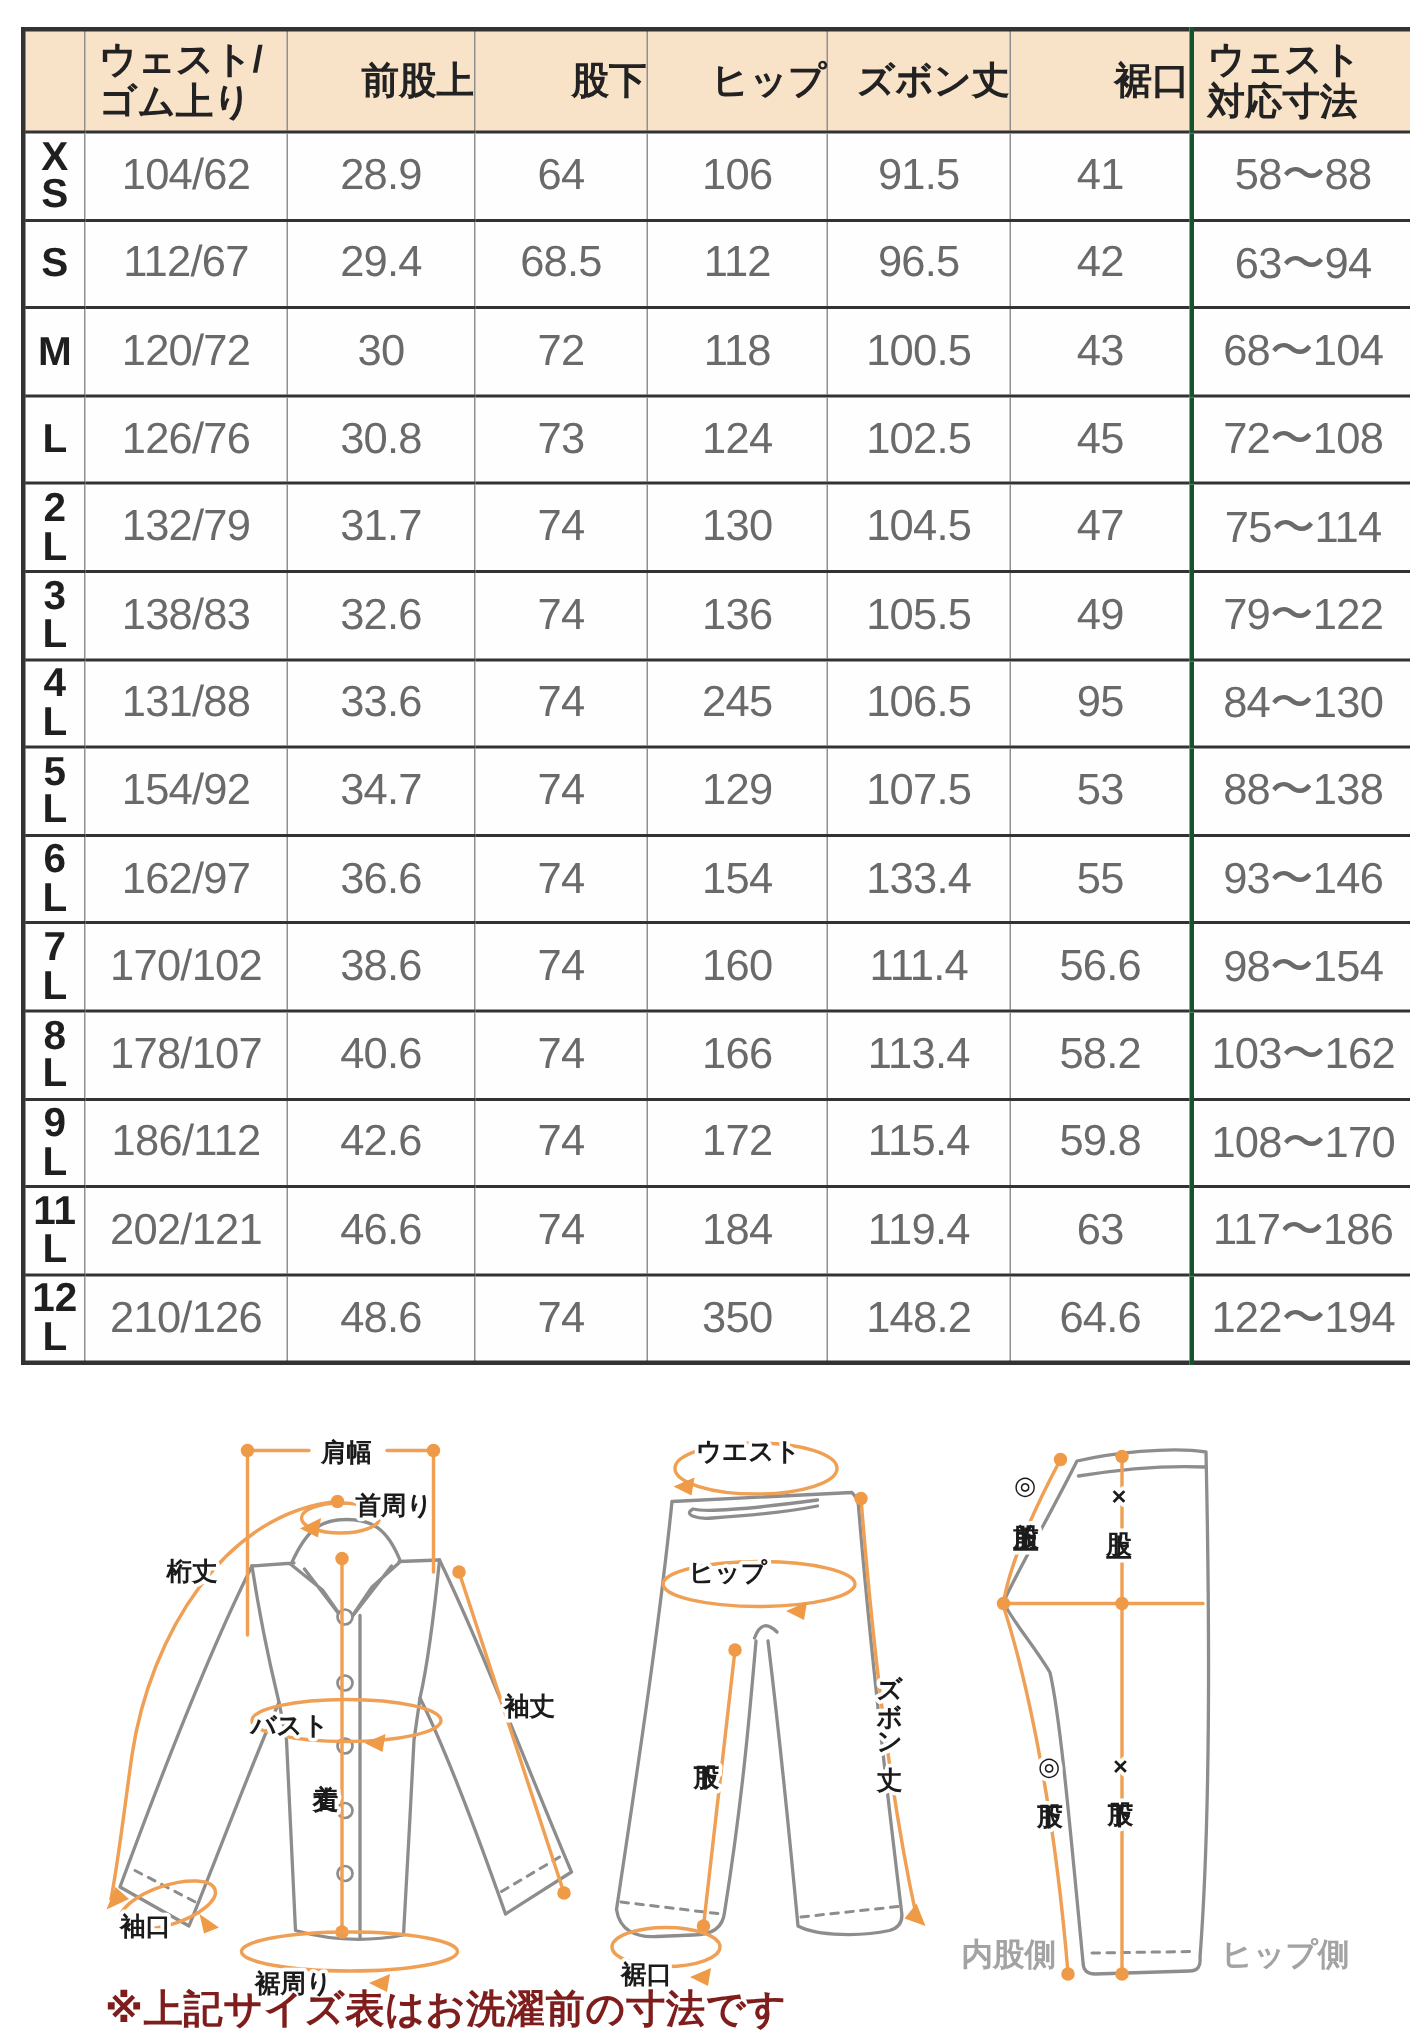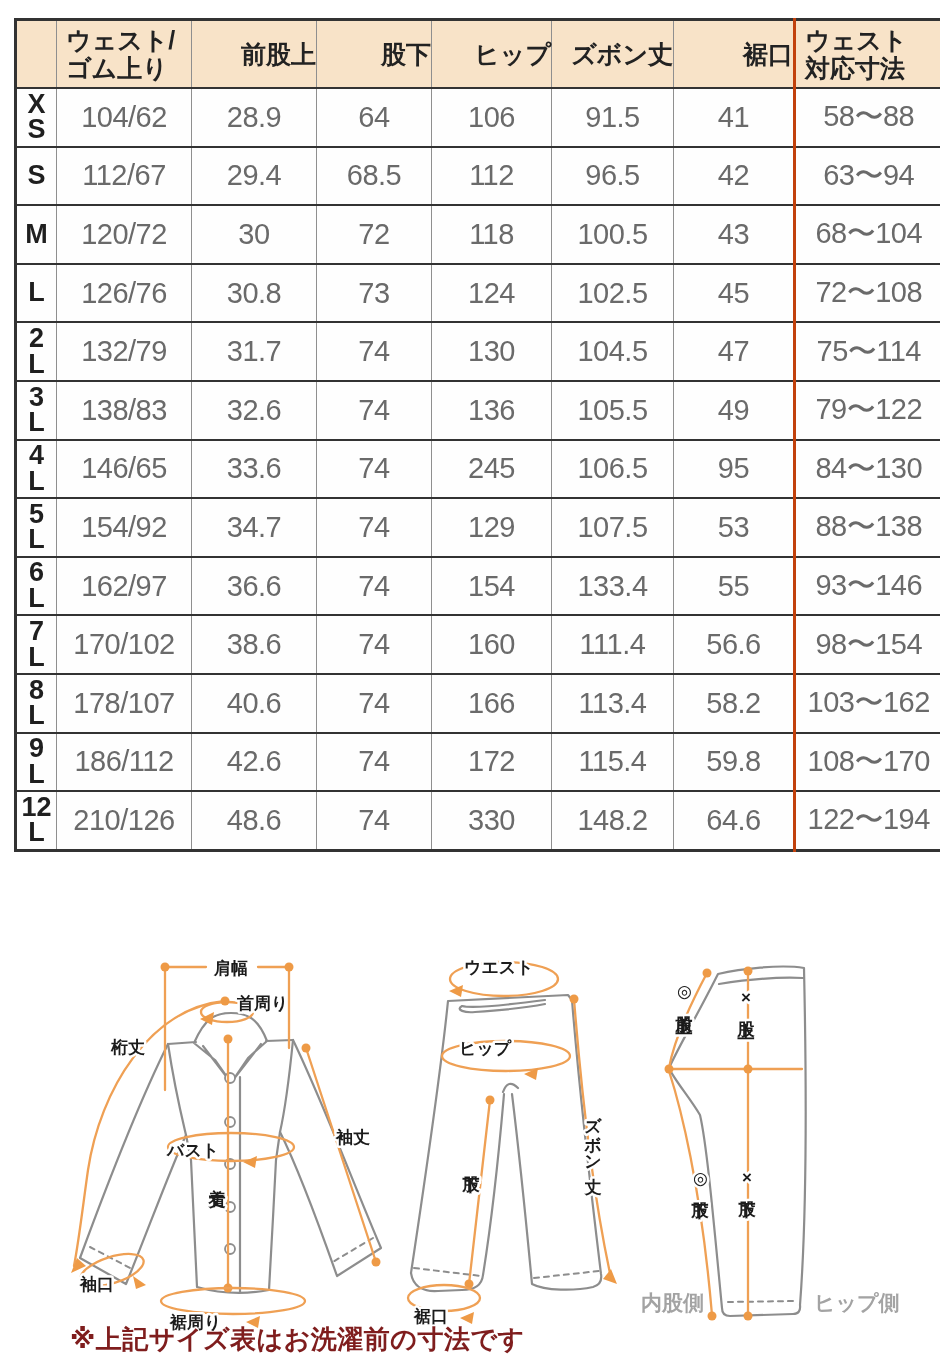--- a/index.html
+++ b/index.html
@@ -12,21 +12,21 @@
     position:absolute; left:14px; top:18px; width:926px;
     border-collapse:collapse; table-layout:fixed;
     border:3px solid #333333; border-right:none;
   }
   .size-table th, .size-table td {
     border-left:1.5px solid #8f8f8f; border-right:1.5px solid #8f8f8f;
     border-top:2.5px solid #333333; border-bottom:2.5px solid #333333;
     padding:0; vertical-align:middle;
   }
   .size-table th:last-child, .size-table td:last-child {
-    border-left:3px solid #c2410c; border-right:none;
+    border-left:3px solid #14532d; border-right:none;
   }
   .size-table thead th {
     background:#f8e3c8; height:66px; font-size:25px; font-weight:bold;
     color:#222222; text-align:right; line-height:1.12;
   }
   .size-table thead th.left2 { text-align:left; padding-left:9px;margin-left:22px; }
   .size-table tbody td {
     height:56.6px; font-size:29px; color:#6a6a6a; text-align:center;
     letter-spacing:-0.5px; background:#fefefe;
   }
@@ -143,21 +143,21 @@
           <td>138/83</td>
           <td>32.6</td>
           <td>74</td>
           <td>136</td>
           <td>105.5</td>
           <td>49</td>
           <td>79〜122</td>
         </tr>
         <tr>
           <th class="size-cell">4<br>L</th>
-          <td>146/65</td>
+          <td>131/88</td>
           <td>33.6</td>
           <td>74</td>
           <td>245</td>
           <td>106.5</td>
           <td>95</td>
           <td>84〜130</td>
         </tr>
         <tr>
           <th class="size-cell">5<br>L</th>
           <td>154/92</td>
@@ -202,25 +202,35 @@
           <th class="size-cell">9<br>L</th>
           <td>186/112</td>
           <td>42.6</td>
           <td>74</td>
           <td>172</td>
           <td>115.4</td>
           <td>59.8</td>
           <td>108〜170</td>
         </tr>
         <tr>
+          <th class="size-cell">11<br>L</th>
+          <td>202/121</td>
+          <td>46.6</td>
+          <td>74</td>
+          <td>184</td>
+          <td>119.4</td>
+          <td>63</td>
+          <td>117〜186</td>
+        </tr>
+        <tr>
           <th class="size-cell">12<br>L</th>
           <td>210/126</td>
           <td>48.6</td>
           <td>74</td>
-          <td>330</td>
+          <td>350</td>
           <td>148.2</td>
           <td>64.6</td>
           <td>122〜194</td>
         </tr>
       </tbody>
   </table>
 
   <svg class="diagrams" width="940" height="400" viewBox="0 945 940 400" xmlns="http://www.w3.org/2000/svg">
 
     <g>

